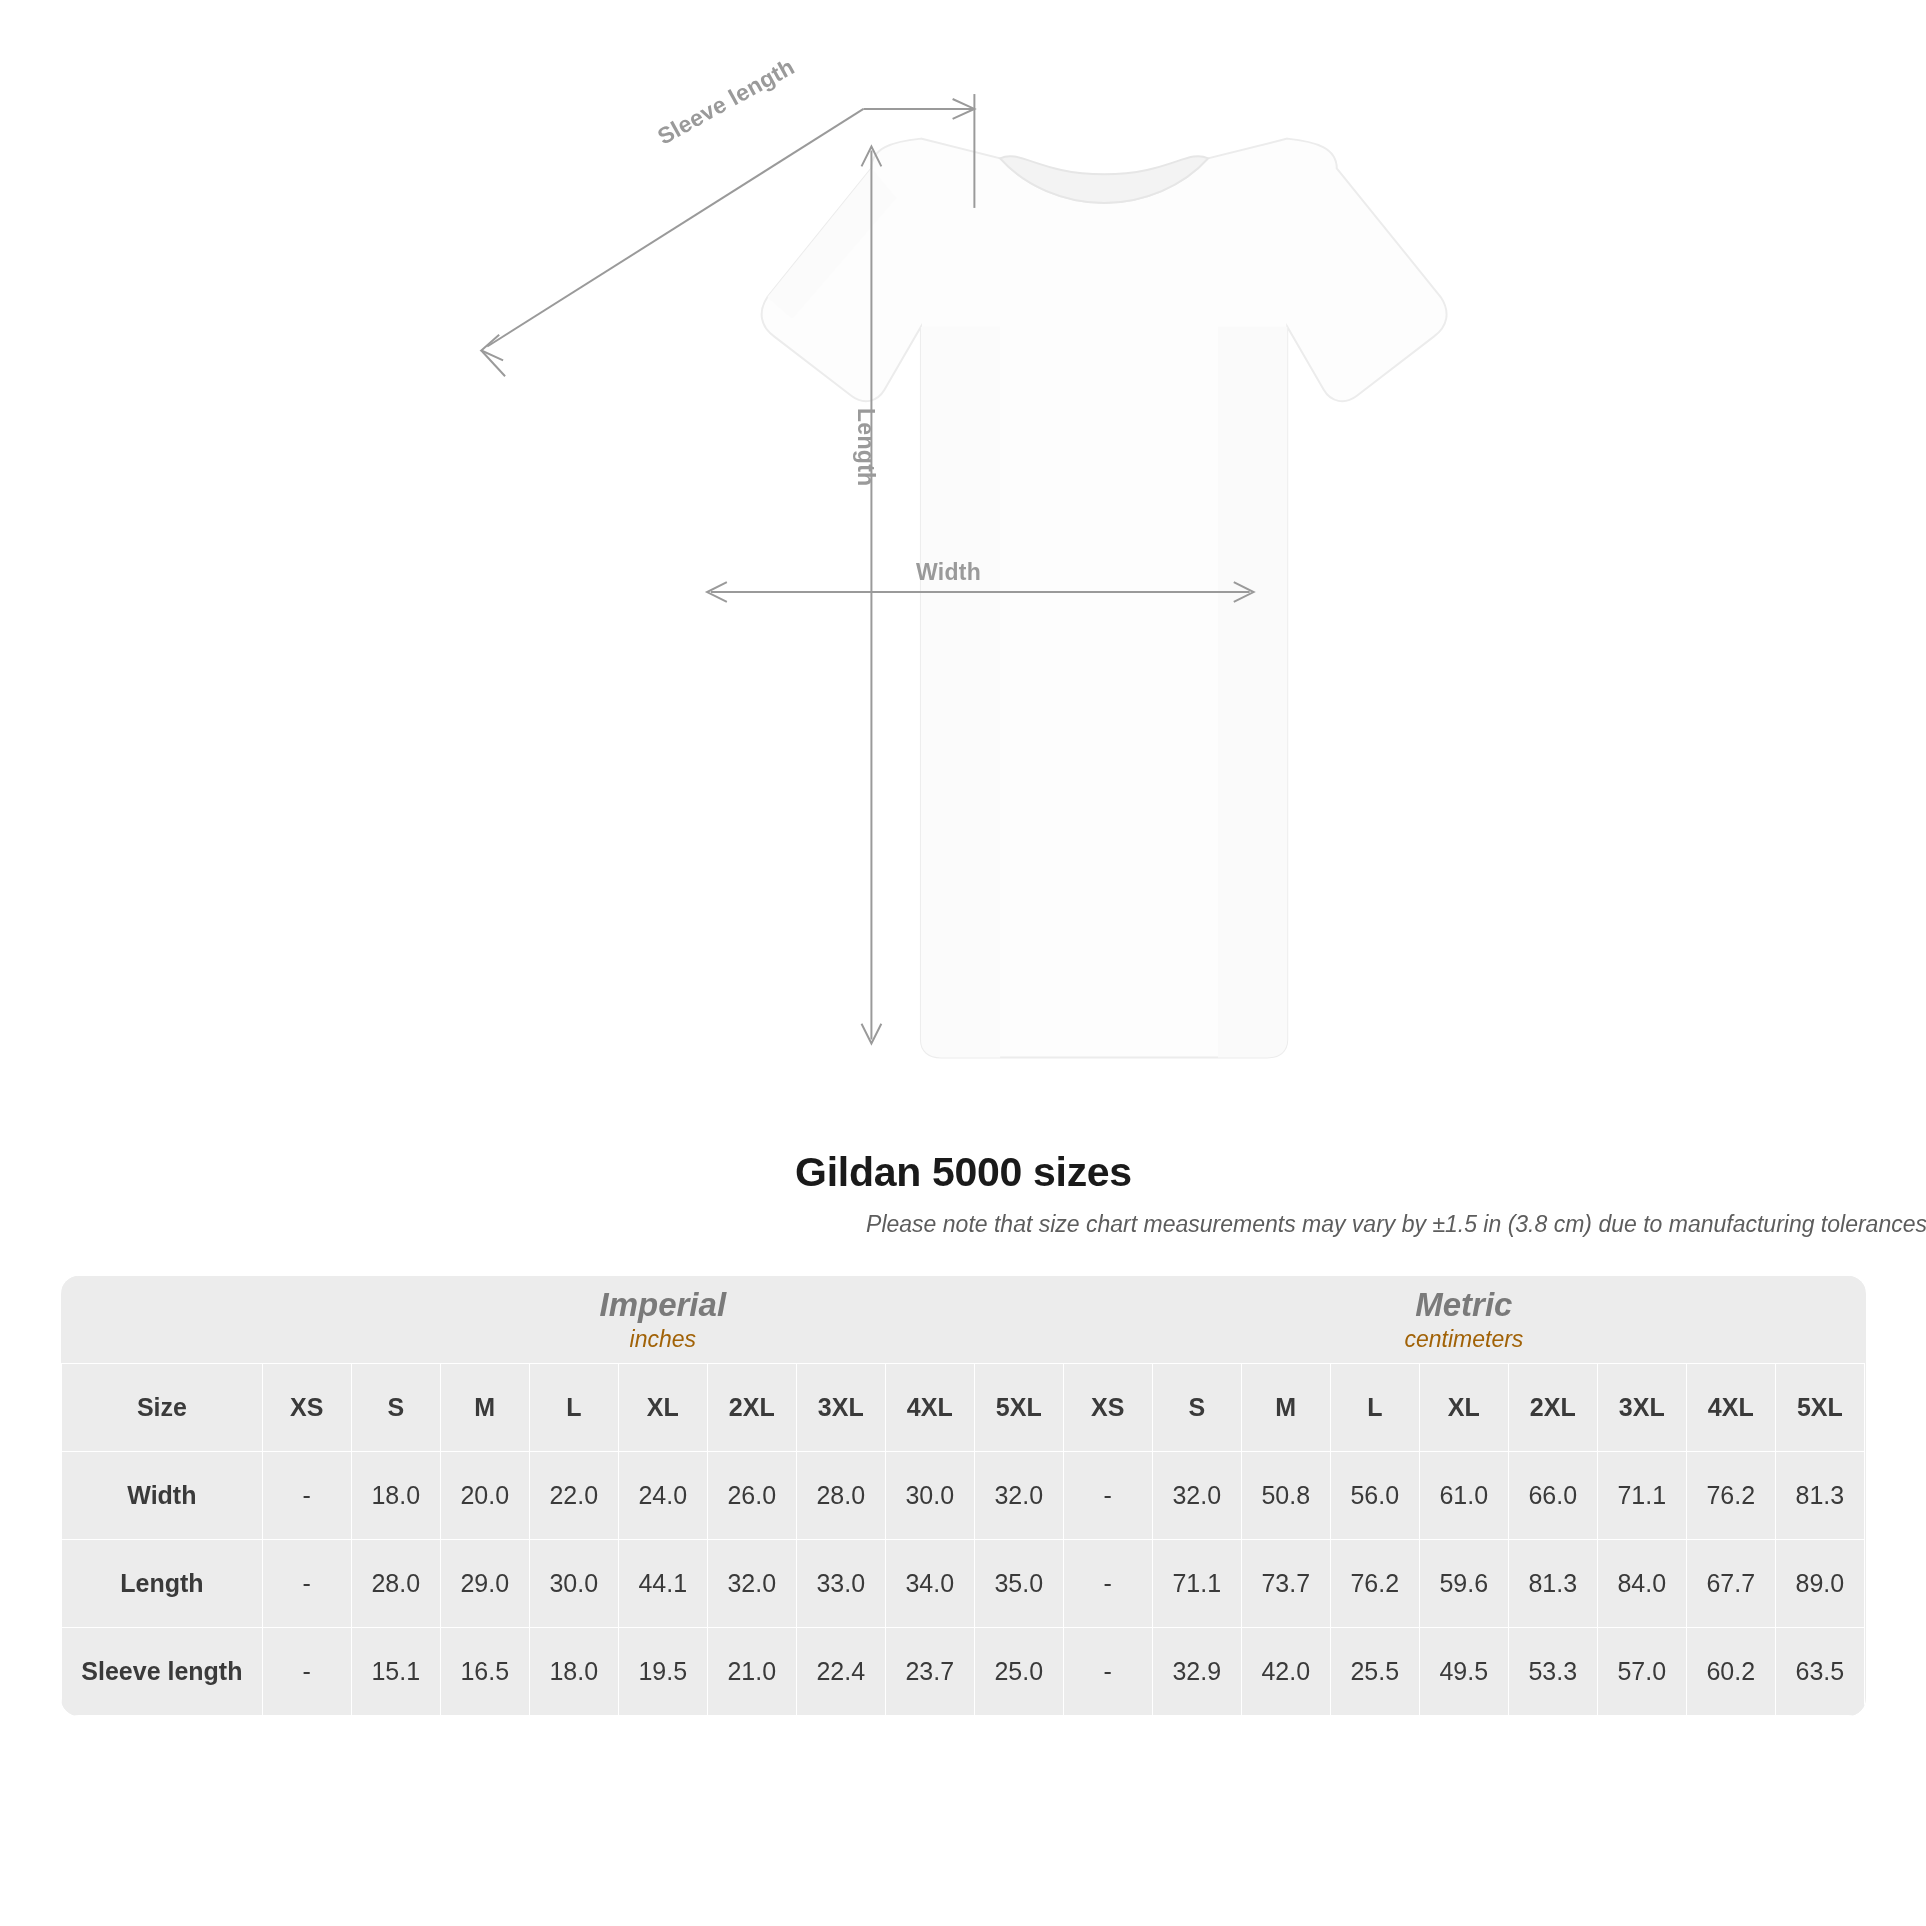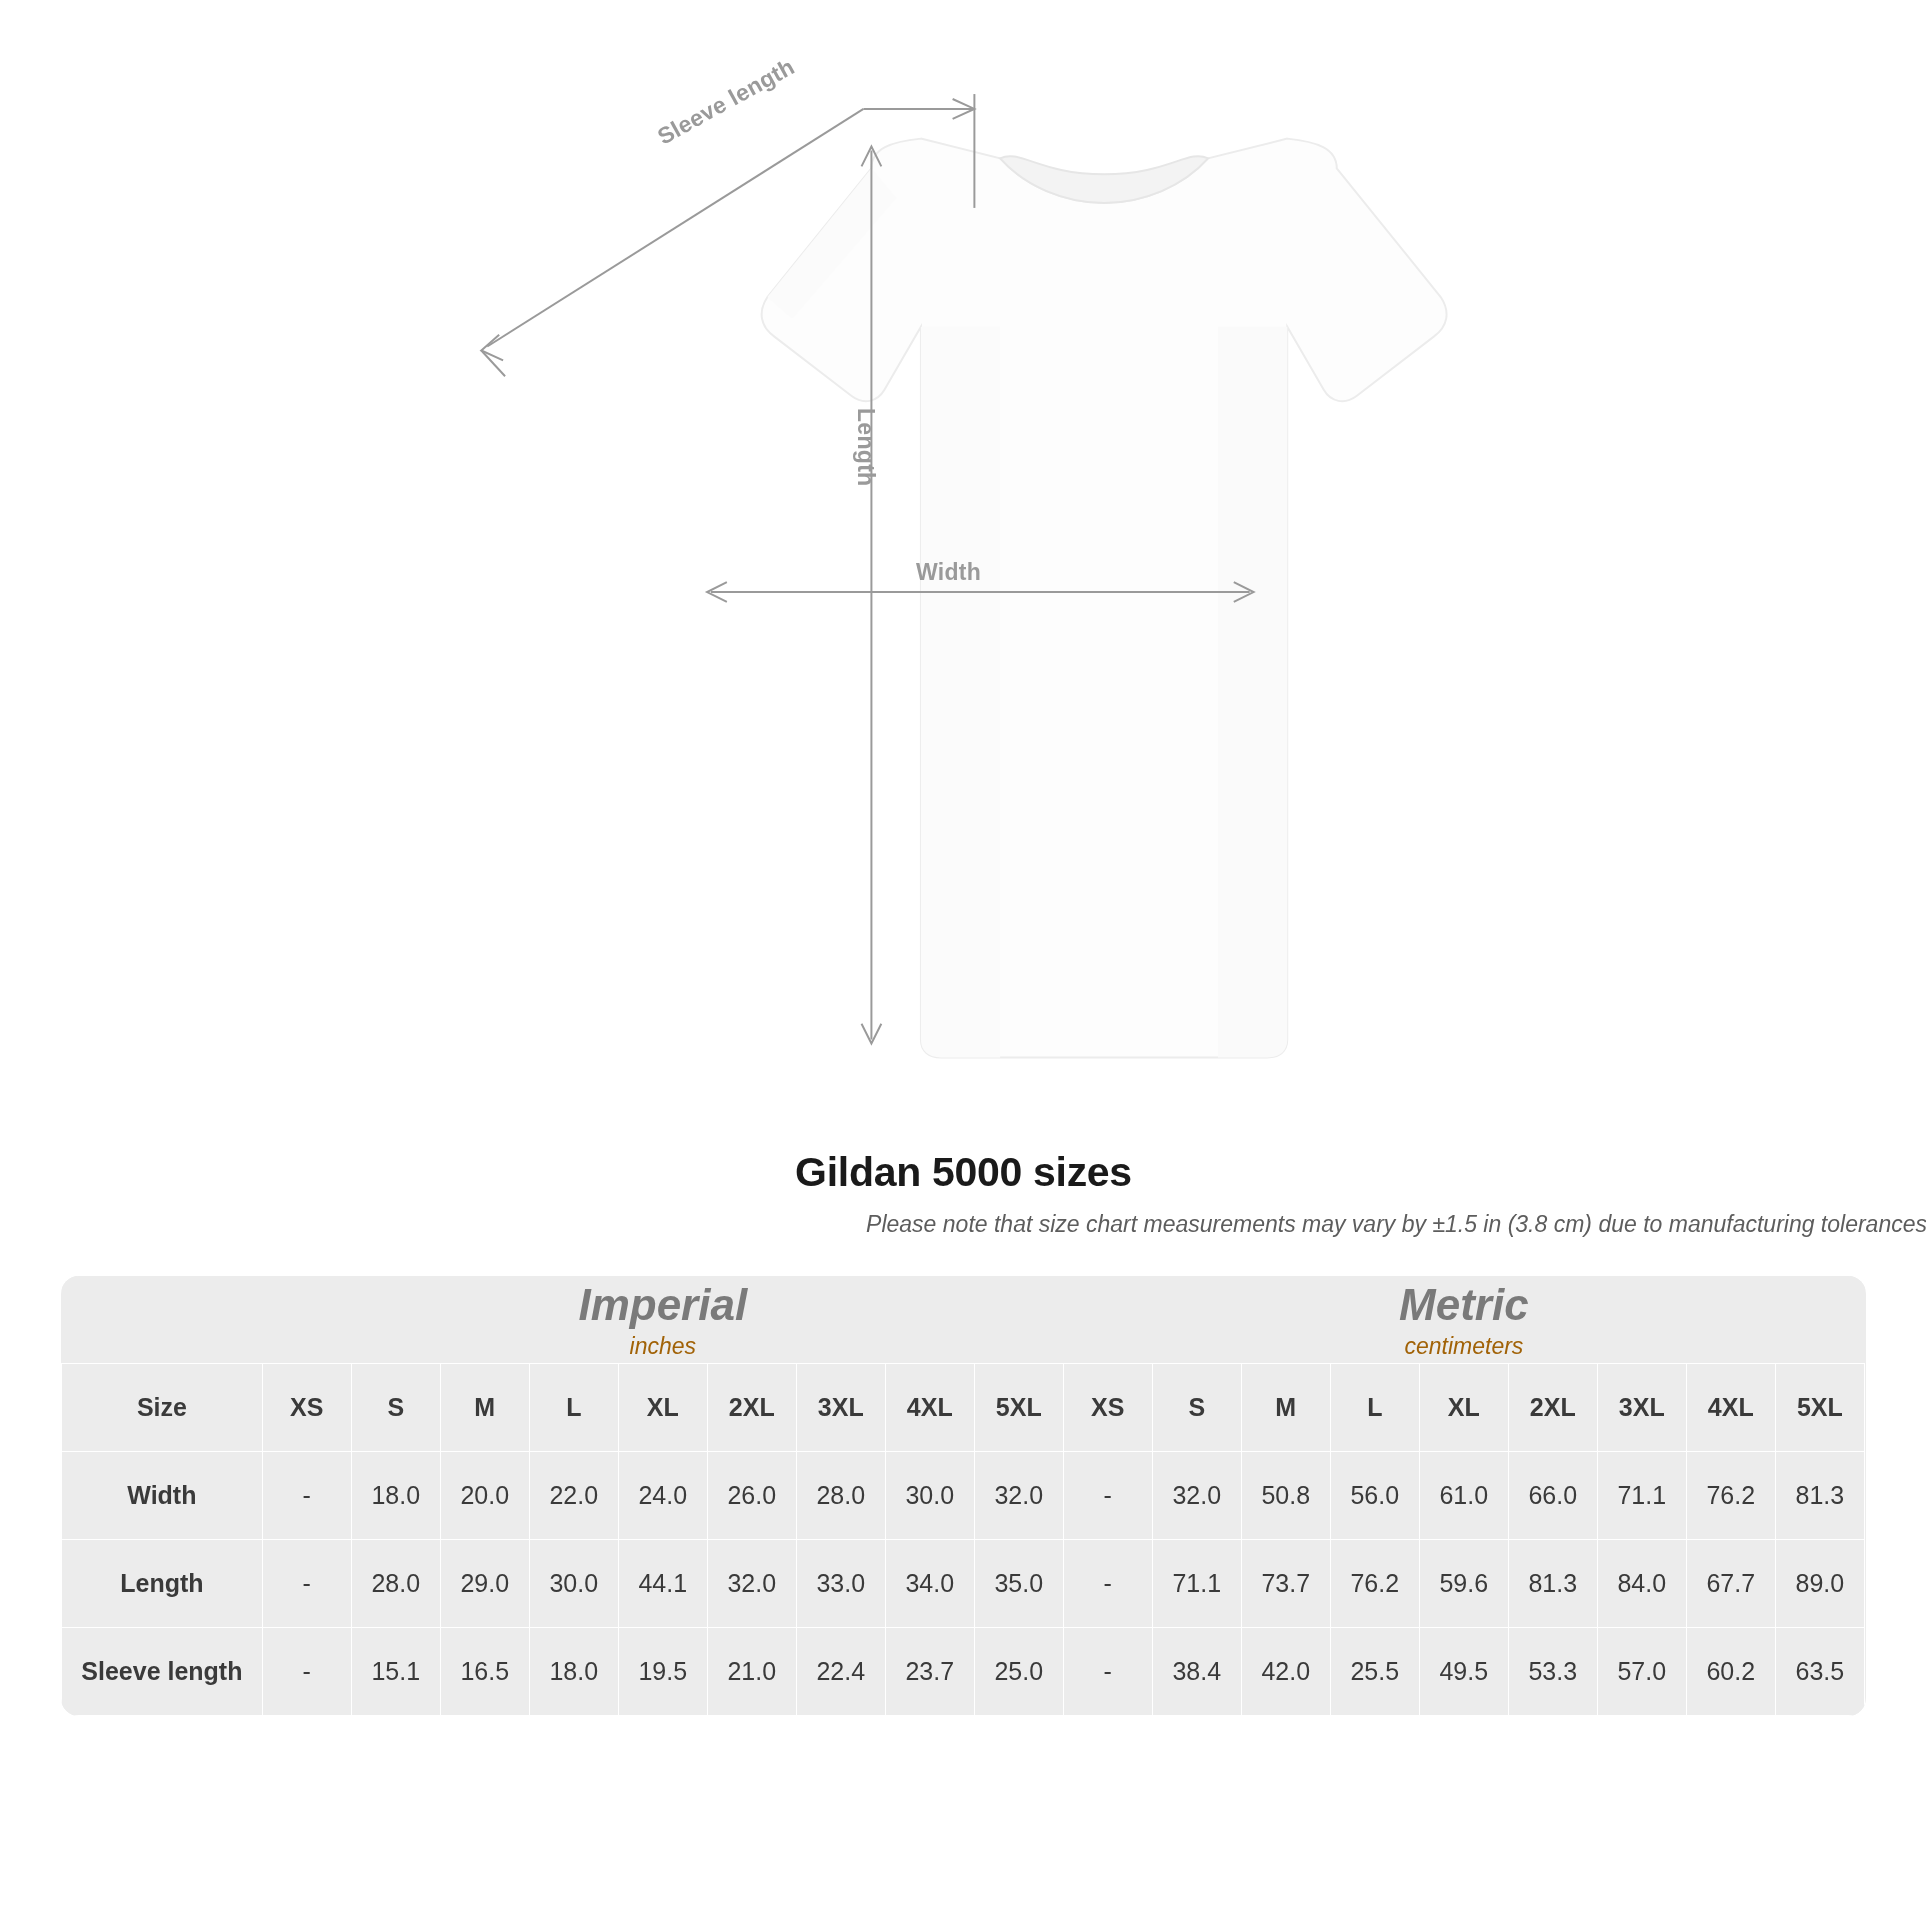--- a/index.html
+++ b/index.html
@@ -90,21 +90,21 @@
     font-size: 25px;
     color: #3a3a3a;
     height: 87px;
     padding: 0;
   }
   .unit-head td {
     height: 149px;
     border: none;
   }
   .unit-name {
-    font-size: 44px;
+    font-size: 33px;
     font-style: italic;
     font-weight: bold;
     color: #7a7a7a;
     line-height: 1.25;
   }
   .unit-sub {
     font-size: 23px;
     font-style: italic;
     color: #a16207;
     line-height: 1.3;
@@ -303,21 +303,21 @@
         <td>-</td>
         <td>15.1</td>
         <td>16.5</td>
         <td>18.0</td>
         <td>19.5</td>
         <td>21.0</td>
         <td>22.4</td>
         <td>23.7</td>
         <td>25.0</td>
         <td>-</td>
-        <td>38.4</td>
+        <td>32.9</td>
         <td>42.0</td>
         <td>25.5</td>
         <td>49.5</td>
         <td>53.3</td>
         <td>57.0</td>
         <td>60.2</td>
         <td>63.5</td>
       </tr>
     </tbody>
   </table>

